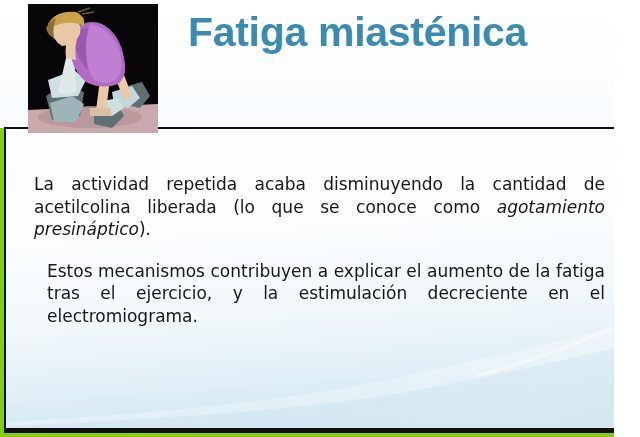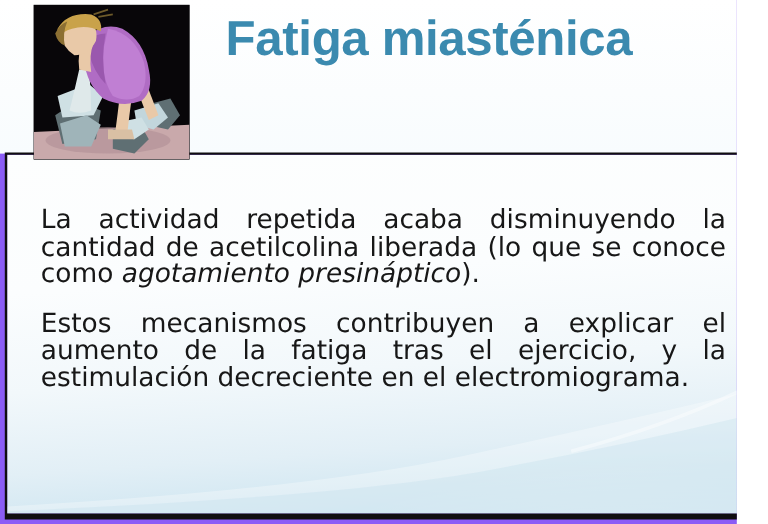--- a/index.html
+++ b/index.html
@@ -8,21 +8,21 @@
     background: #ffffff;
   }
   body {
     font-family: "DejaVu Sans", sans-serif;
   }
   #slide {
     position: relative;
     width: 614px;
     height: 437px;
     overflow: hidden;
-    background: #8b5cf6;
+    background: #84cc16;
   }
   
   #header {
     position: absolute;
     left: 0;
     top: 0;
     width: 640px;
     height: 128px;
     background: linear-gradient(180deg, #ffffff 0%, #fbfdfe 60%, #f8fcfe 100%);
   }
@@ -81,30 +81,31 @@
     width: 100%;
     height: 110px;
     pointer-events: none;
   }
   #body-text {
     position: absolute;
     left: 28px;
     top: 44px;
     width: 571px;
     font-family: "DejaVu Sans", sans-serif;
-    font-size: 22px;
+    font-size: 17px;
     line-height: 22.5px;
     color: #171717;
     text-align: justify;
   }
   #body-text p {
     margin: 0 0 19px 0;
   }
   #body-text p:last-child {
     margin-bottom: 0;
+    margin-left: 13px;
   }
   #body-text em {
     font-style: italic;
   }
 </style>
 </head>
 <body>
 
 <div id="slide">
 

